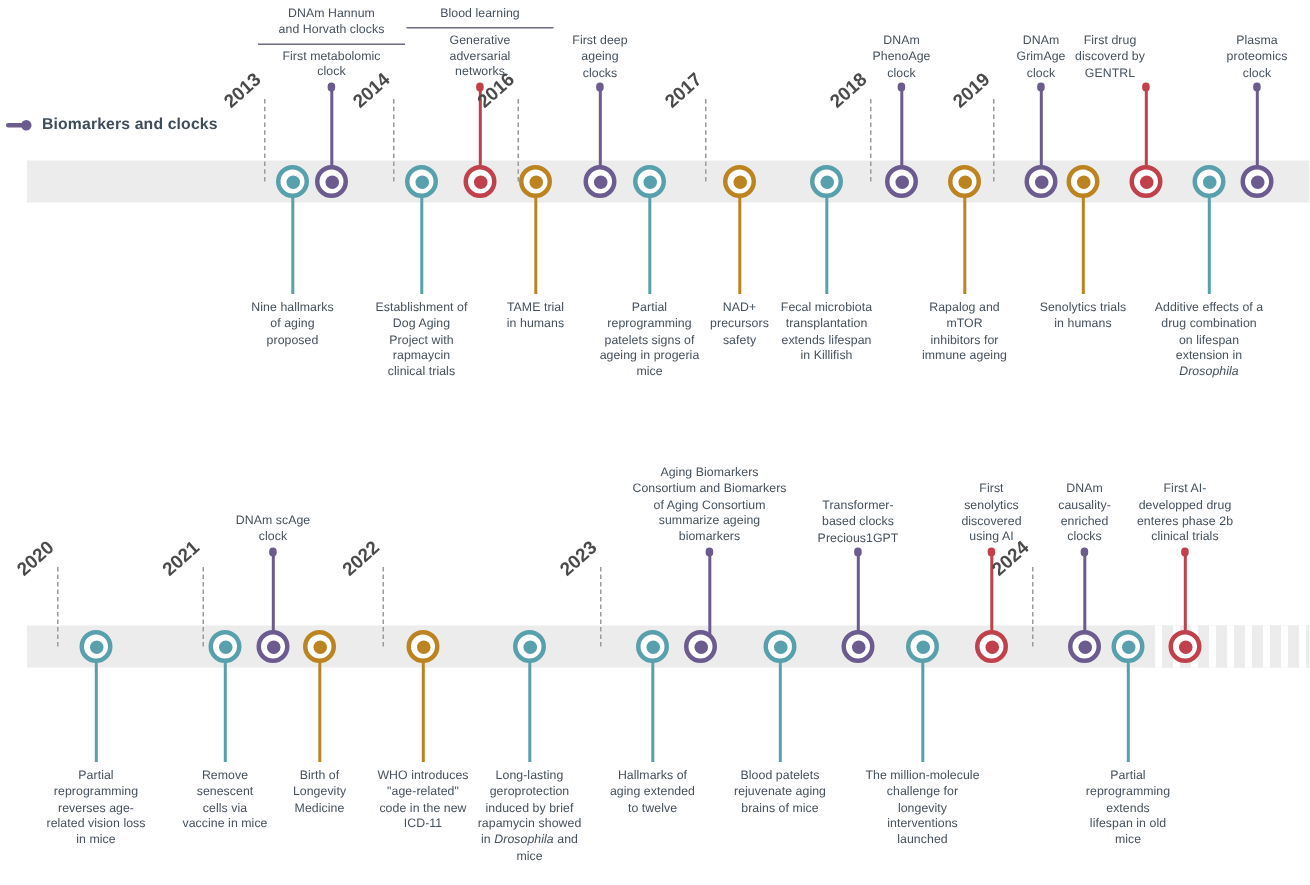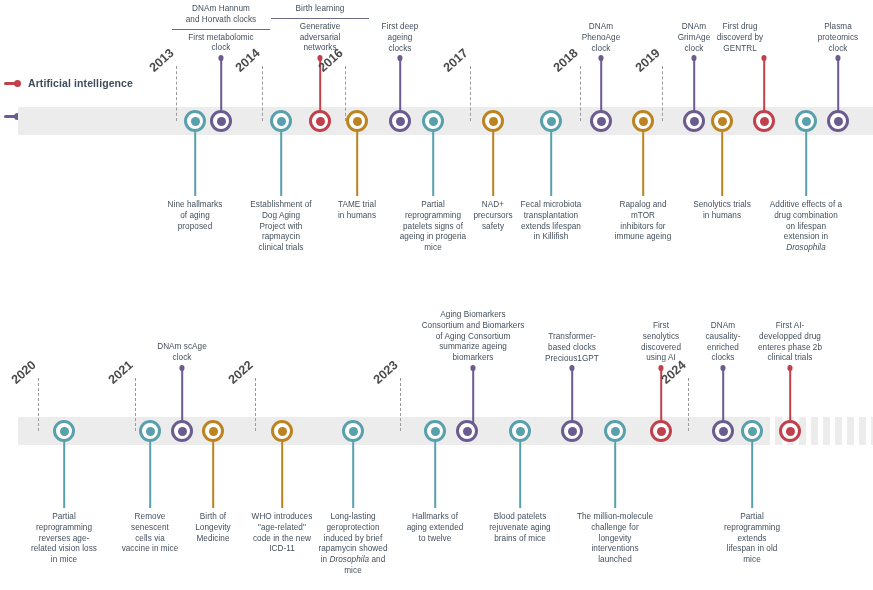--- a/index.html
+++ b/index.html
@@ -81,24 +81,20 @@
   }
   .lbl em{font-style:italic;}
 </style>
 </head>
 <body>
 
 <div class="canvas">
 
   <div class="legend" id="legend">
       <div class="legend-row">
-        <span class="legend-dash" style="background: rgb(192, 65, 75);"></span>
-        <span class="legend-label">Artificial intelligence</span>
-      </div>
-      <div class="legend-row">
         <span class="legend-dash" style="background: rgb(107, 91, 142);"></span>
         <span class="legend-label">Biomarkers and clocks</span>
       </div>
     </div>
 
   <div class="band row1"></div>
 
   <div class="band row2">
     <div class="band-fade"></div>
   </div>
@@ -178,21 +174,21 @@
       </div>
       <div class="lbl top" style="left: 221px; width: 120px; top: 4px; visibility: visible;">
         <span class="seg">DNAm Hannum</span>
         <span class="seg">and Horvath clocks</span>
         <div class="rule"></div>
         <span class="seg">First metabolomic</span>
         <span class="seg">clock</span>
       </div>
       <div class="stem up" style="left: 221px; top: 58px; height: 63px; background: rgb(107, 91, 142);"></div>
       <div class="lbl top" style="left: 320px; width: 120px; top: 4px; visibility: visible;">
-        <span class="seg">Birth learning</span>
+        <span class="seg">Blood learning</span>
         <div class="rule"></div>
         <span class="seg">Generative</span>
         <span class="seg">adversarial</span>
         <span class="seg">networks</span>
       </div>
       <div class="stem up" style="left: 320px; top: 58px; height: 63px; background: rgb(192, 65, 75);"></div>
       <div class="lbl top" style="left: 400px; width: 120px; top: 22px; visibility: visible;">
         <span class="seg">First deep</span>
         <span class="seg">ageing</span>
         <span class="seg">clocks</span>

